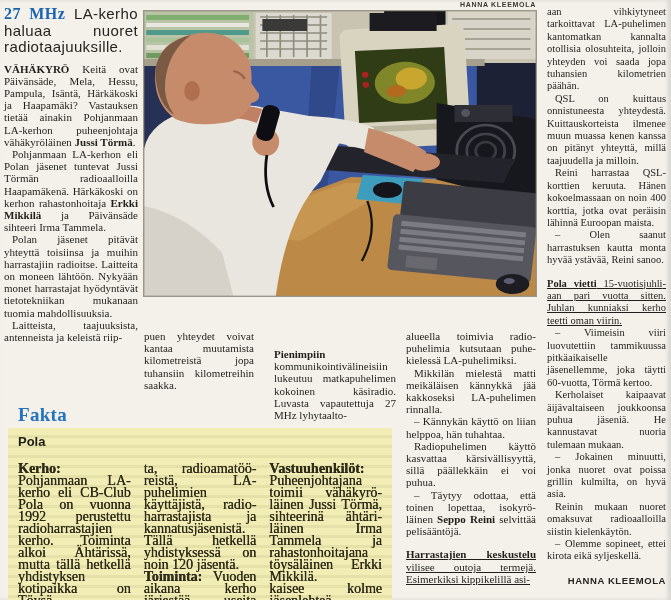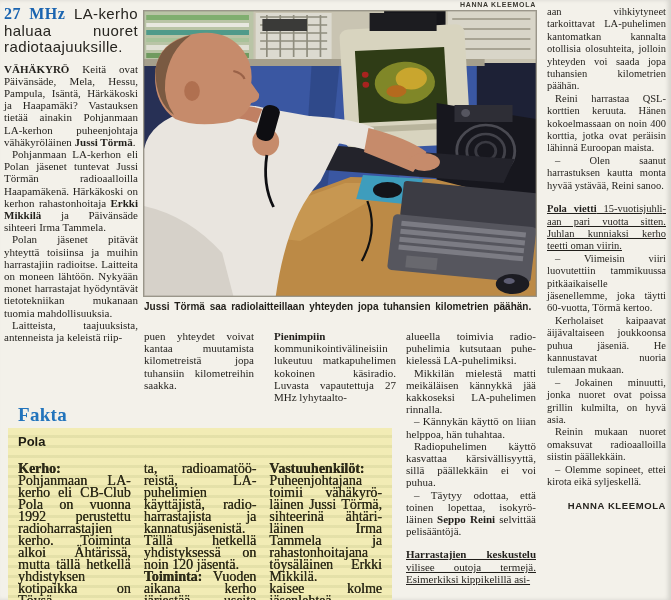--- a/index.html
+++ b/index.html
@@ -31,21 +31,21 @@
     letter-spacing:.7px;color:#3a3831;}
   .photo{position:absolute;left:144px;top:11px;width:392px;height:285px;
     outline:1px solid #9a968a;background:#273055;}
   .photo svg{display:block;width:100%;height:100%;}
   .caption{position:absolute;left:144px;top:301px;width:392px;
     font-family:"Liberation Sans",sans-serif;font-weight:700;font-size:10px;
     line-height:12px;color:#201e19;word-spacing:2px;}
 
   
   .colA{position:absolute;left:144px;top:330px;width:110px;}
-  .colB{position:absolute;left:274px;top:330px;width:122px;}
+  .colB{position:absolute;left:274px;top:348px;width:122px;}
   .colC{position:absolute;left:406px;top:330px;width:130px;height:262px;overflow:hidden;}
   .colD{position:absolute;left:547px;top:6px;width:119px;height:588px;}
   .colD .bodytext{font-size:10.5px;line-height:12.4px;}
   .byline{margin-top:12px;text-align:right;font-family:"Liberation Sans",sans-serif;
     font-weight:700;font-size:9.5px;letter-spacing:.6px;color:#26241f;}
 
   
   .fakta{position:absolute;left:8px;top:404px;width:384px;height:196px;}
   .fakta-title{font-family:"Liberation Serif",serif;font-weight:700;font-size:19px;
     line-height:22px;color:#2274bc;margin-left:10px;letter-spacing:.3px;}
@@ -165,47 +165,47 @@
         <ellipse cx="43" cy="80" rx="7" ry="10" fill="#b07050"></ellipse>
         <path d="M80,60 q8,2 10,8" stroke="#9a6248" stroke-width="2" fill="none"></path>
         <ellipse cx="109" cy="131" rx="12" ry="14" fill="#c68b6b"></ellipse>
         <rect x="103" y="94" width="16" height="36" rx="7" transform="rotate(14 111 112)" fill="#0e0e12"></rect>
         <path d="M110,144 q-4,30 6,52" stroke="#0e0e12" stroke-width="2.5" fill="none"></path>
       </g>
       <rect width="351" height="285" fill="none" stroke="#8a8678" stroke-width="1" opacity=".6"></rect>
     </svg>
   </div>
 
-  <div class="caption">Jussi Törmä saa radiolaitteillaan yhteyden jopa tuhansien kilometrien päähän.</div>
 
   <div class="colA paras bodytext">
       <p><span>puen yhteydet voivat kantaa muutamista kilometreistä jopa tuhansiin kilometreihin saakka.</span></p>
     </div>
   <div class="colB paras bodytext">
       <p><span class="b">Pienimpiin</span><span> kommunikointi­välineisiin lukeutuu matka­puhelimen kokoinen käsiradio. Luvasta vapautettuja 27 MHz lyhytaalto-</span></p>
     </div>
   <div class="colC paras bodytext">
       <p><span>alueella toimivia radio­puhelimia kutsutaan puhe­kielessä LA-puhelimiksi.</span></p>
       <p class="ind"><span>Mikkilän mielestä matti meikäläisen kännykkä jää kakkoseksi LA-puhelimen rinnalla.</span></p>
       <p class="ind"><span>– Kännykän käyttö on liian helppoa, hän tuhahtaa.</span></p>
       <p class="ind"><span>Radiopuhelimen käyttö kasvattaa kärsi­vällisyyttä, sillä päällekkäin ei voi puhua.</span></p>
       <p class="ind"><span>– Täytyy odottaa, että toinen lopettaa, isokyrö­läinen </span><span class="b">Seppo Reini</span><span> selvittää pelisääntöjä.</span></p>
       <p class="gap"><span class="b">Harrastajien keskustelu</span><span> vilisee outoja termejä. Esimerkiksi kippikelillä asi-</span></p>
     </div>
 
   <div class="colD">
     <div class="paras bodytext">
         <p><span>aan vihkiytyneet tarkoittavat LA-puhelimen kanto­matkan kannalta otollisia olosuhteita, jolloin yhteyden voi saada jopa tuhansien kilometrien päähän.</span></p>
+        <p class="ind"><span>QSL on kuittaus onnistuneesta yhteydestä. Kuittaus­korteista ilmenee muun muassa kenen kanssa on pitänyt yhteyttä, millä taajuudella ja milloin.</span></p>
         <p class="ind"><span>Reini harrastaa QSL-korttien keruuta. Hänen kokoelmassaan on noin 400 korttia, jotka ovat peräisin lähinnä Euroopan maista.</span></p>
         <p class="ind"><span>– Olen saanut harrastuksen kautta monta hyvää ystävää, Reini sanoo.</span></p>
         <p class="gap"><span class="b">Pola vietti</span><span> 15-vuotisjuhli­aan pari vuotta sitten. Juhlan kunniaksi kerho teetti oman viirin.</span></p>
         <p class="ind"><span>– Viimeisin viiri luovutettiin tammikuussa pitkä­aikaiselle jäsenellemme, joka täytti 60-vuotta, Törmä kertoo.</span></p>
         <p class="ind"><span>Kerholaiset kaipaavat äijä­valtaiseen joukkoonsa puhua jäseniä. He kannustavat nuoria tulemaan mukaan.</span></p>
         <p class="ind"><span>– Jokainen minuutti, jonka nuoret ovat poissa grillin kulmilta, on hyvä asia.</span></p>
-        <p class="ind"><span>Reinin mukaan nuoret omaksuvat radioaalloilla siistin päällekkäin.</span></p>
+        <p class="ind"><span>Reinin mukaan nuoret omaksuvat radioaalloilla siistin kielenkäytön.</span></p>
         <p class="ind"><span>– Olemme sopineet, ettei kirota eikä syljeskellä.</span></p>
       </div>
     <div class="byline">HANNA KLEEMOLA</div>
   </div>
 
   <div class="fakta">
     <div class="fakta-title">Fakta</div>
     <div class="fakta-yellow">
       <div class="fakta-sub">Pola</div>
       <div class="fakta-cols">

